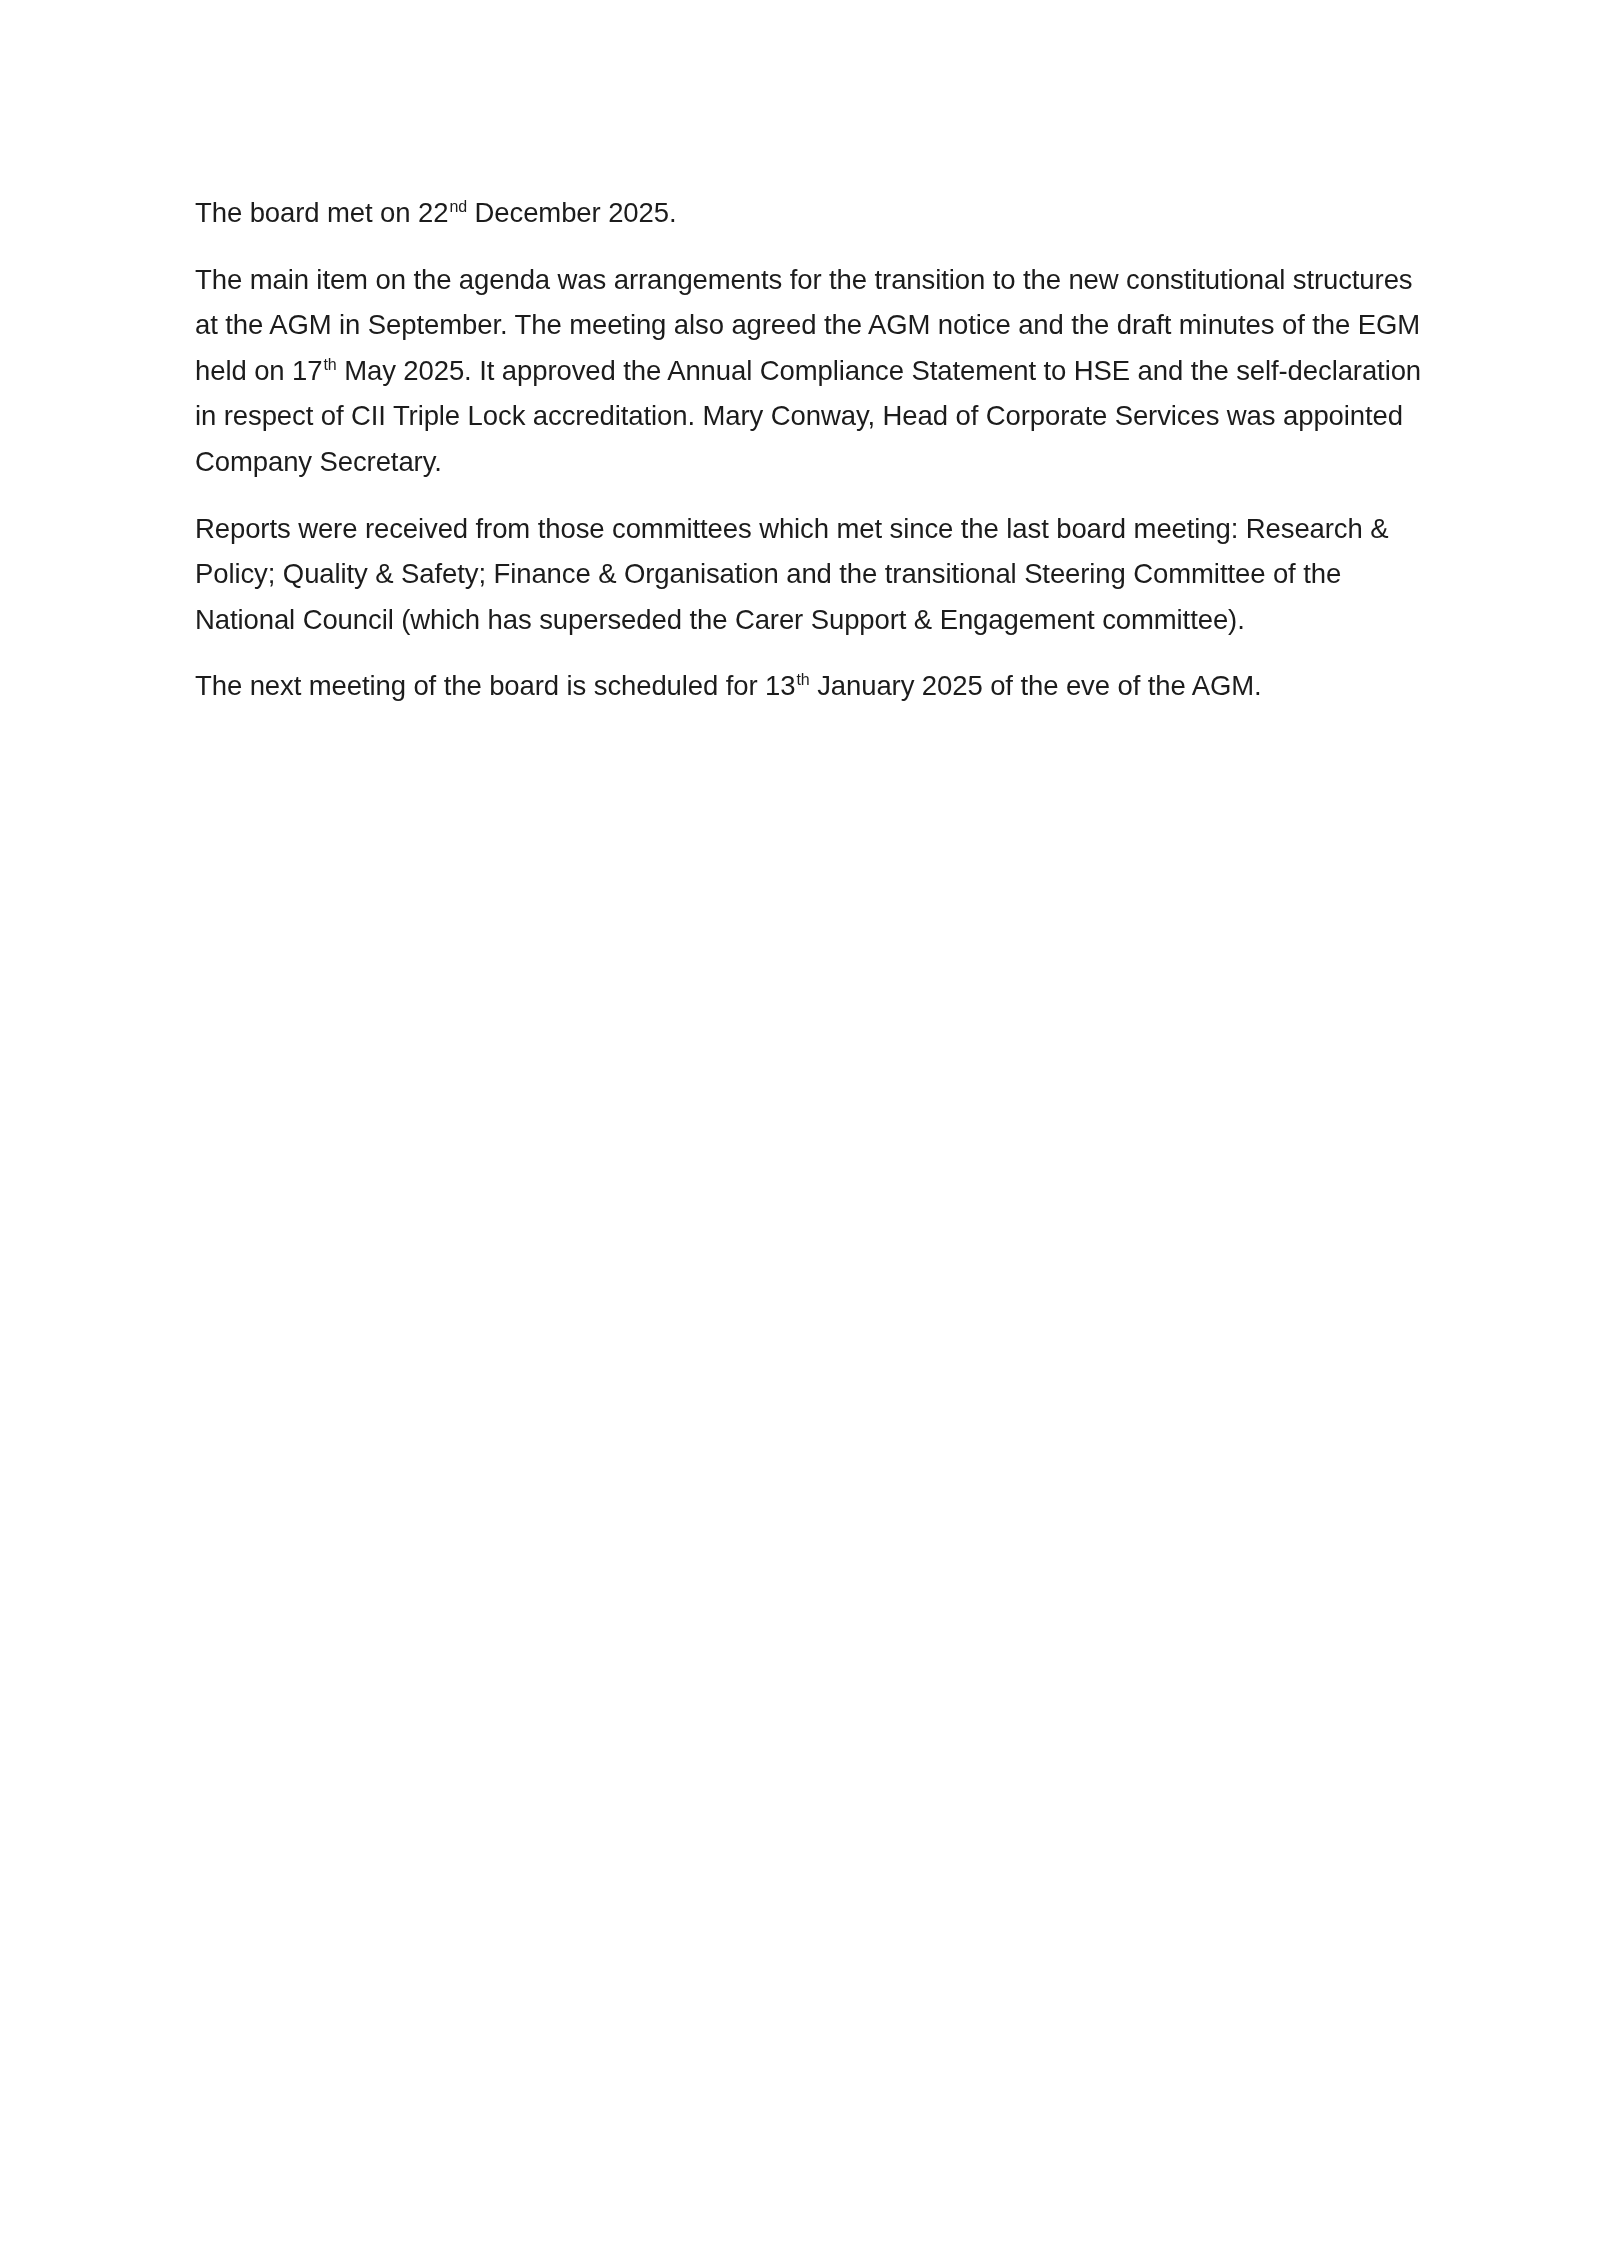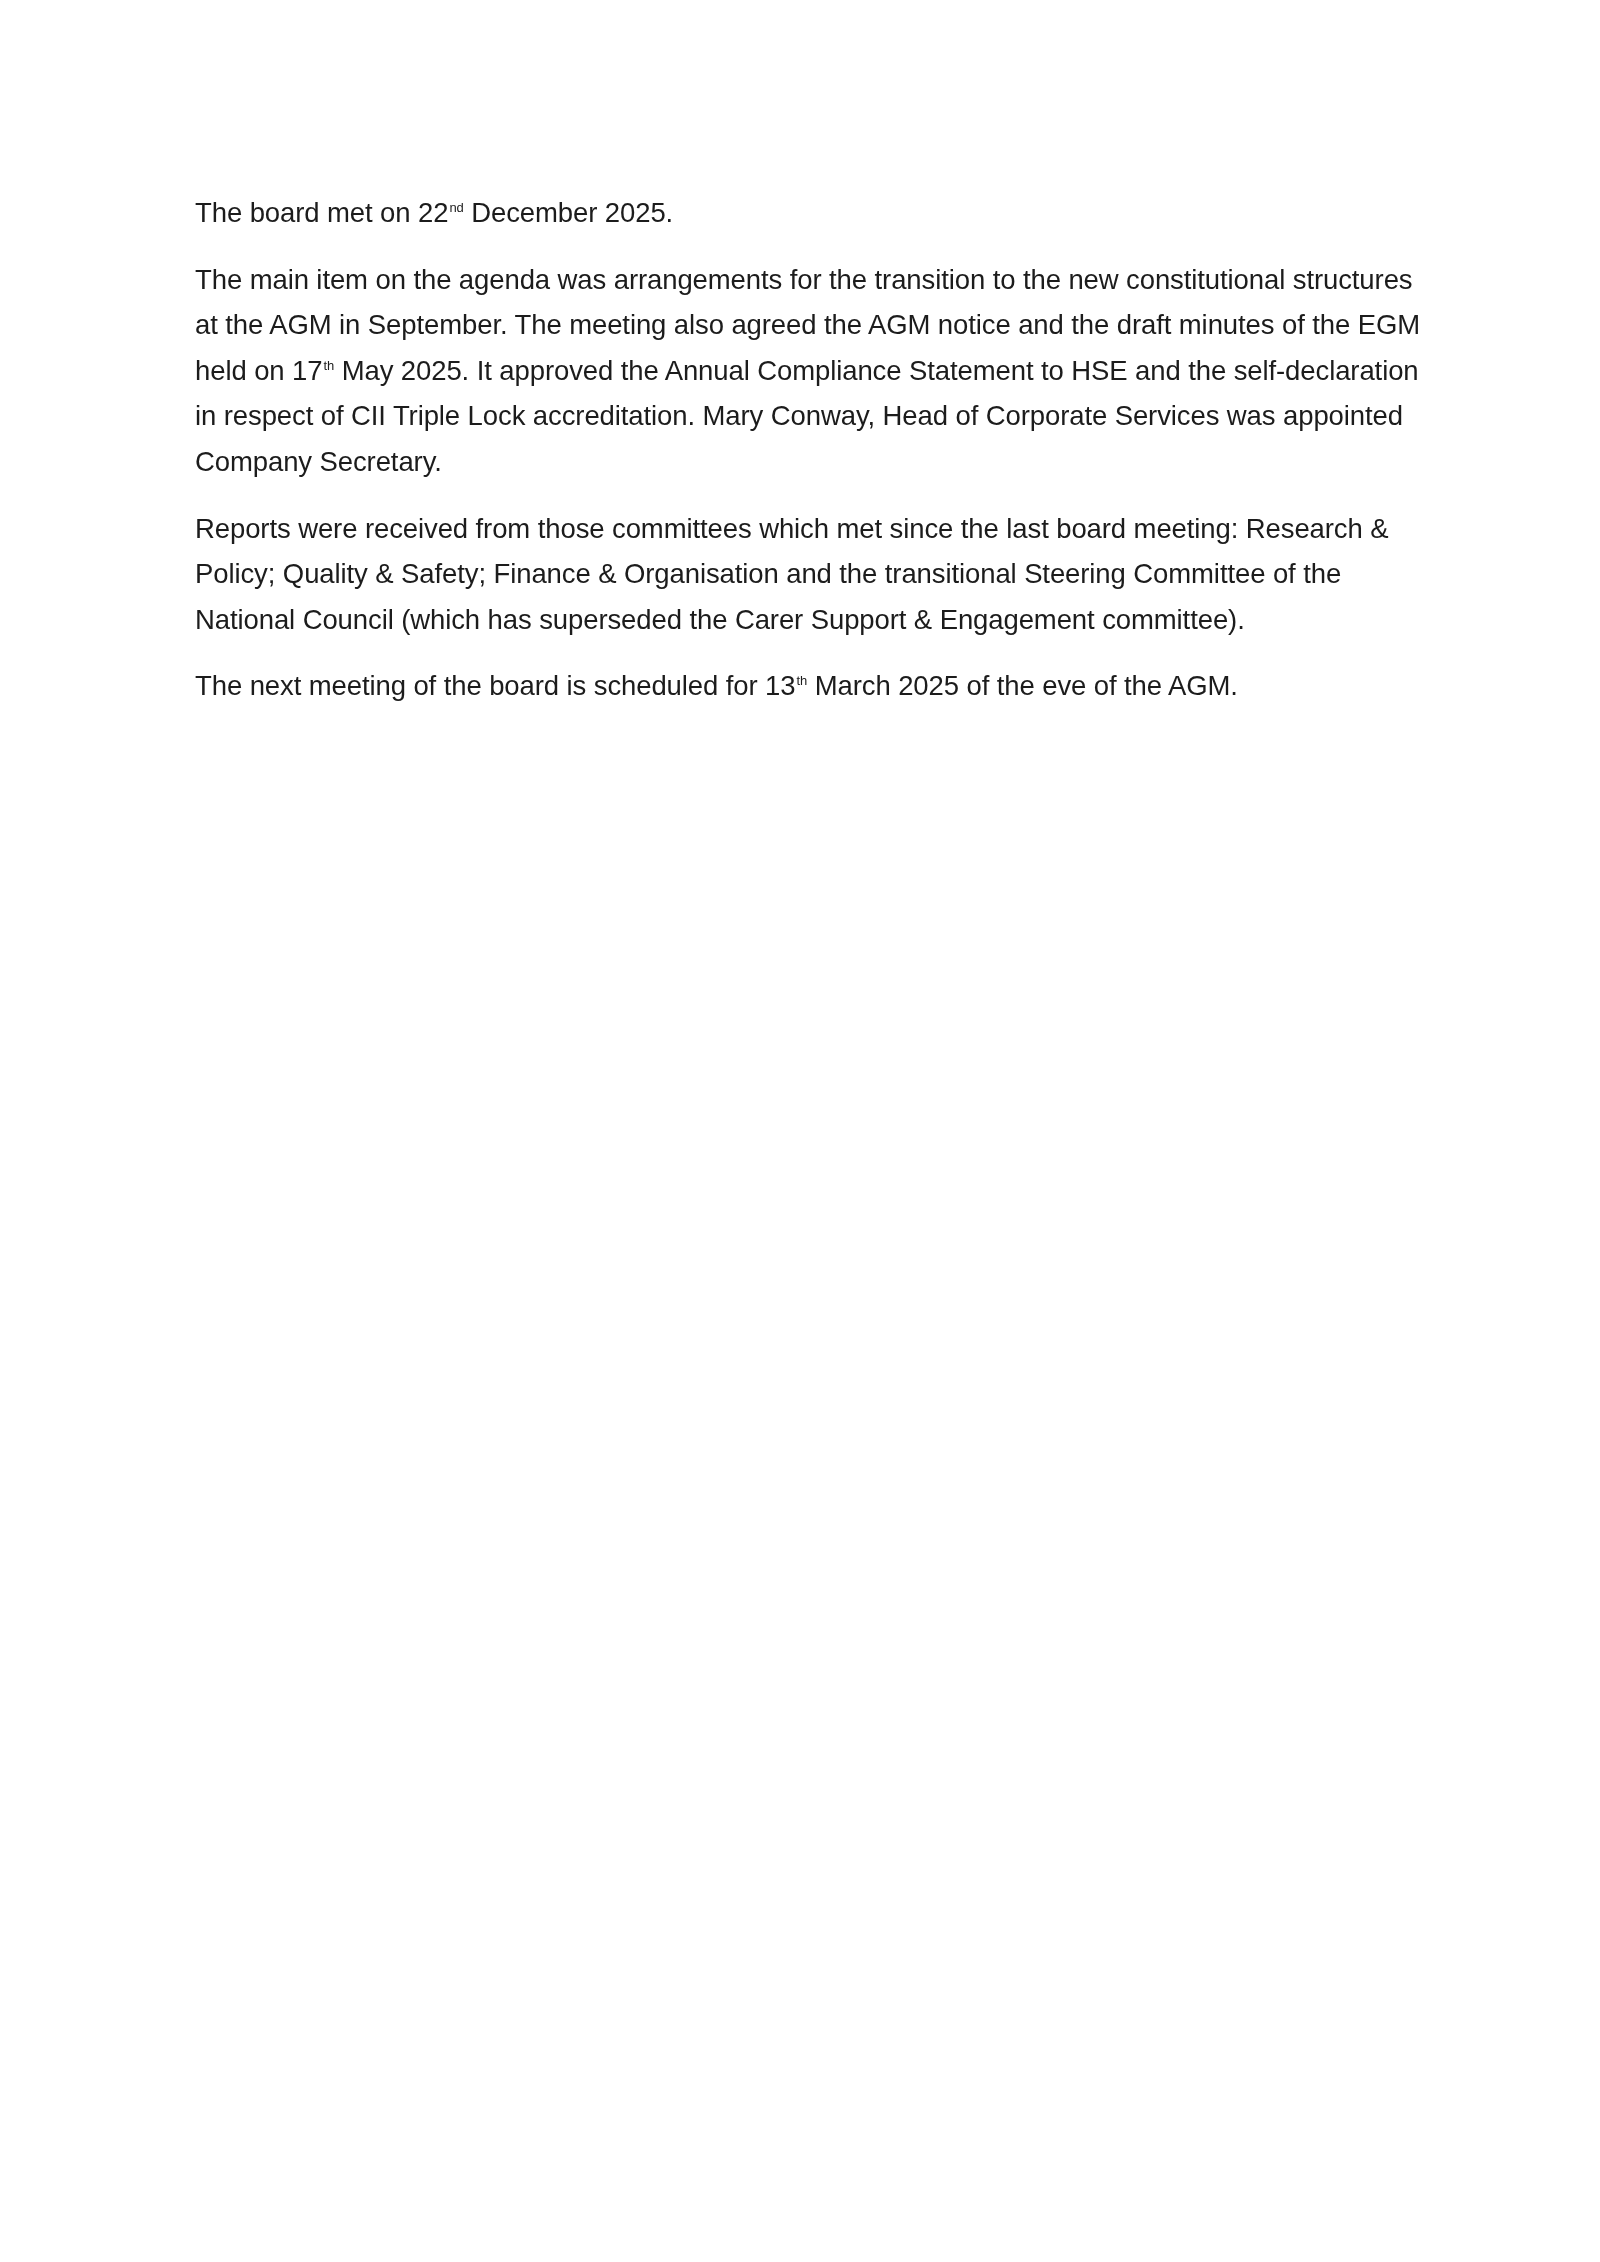--- a/index.html
+++ b/index.html
@@ -30,34 +30,34 @@
       font-size: 27.5px;
       line-height: 45.6px;
       color: #1c1c1c;
       letter-spacing: -0.1px;
     }
     .content p {
       margin: 0 0 21px 0;
       padding: 0;
     }
     sup {
-      font-size: 13px;
+      font-size: 16px;
       line-height: 0;
       vertical-align: 0;
       position: relative;
       top: -10px;
       margin-left: 1px;
     }
   </style>
 </head>
 <body>
 
 <div class="page">
   <div class="content">
     <p><span>The board met on 22</span><sup>nd</sup><span> December 2025.</span></p>
 
     <p><span>The main item on the agenda was arrangements for the transition to the new constitutional structures at the AGM in September. The meeting also agreed the AGM notice and the draft minutes of the EGM held on 17</span><sup>th</sup><span> May 2025. It approved the Annual Compliance Statement to HSE and the self-declaration in respect of CII Triple Lock accreditation. Mary Conway, Head of Corporate Services was appointed Company Secretary.</span></p>
 
     <p><span>Reports were received from those committees which met since the last board meeting: Research &amp; Policy; Quality &amp; Safety; Finance &amp; Organisation and the transitional Steering Committee of the National Council (which has superseded the Carer Support &amp; Engagement committee).</span></p>
 
-    <p><span>The next meeting of the board is scheduled for 13</span><sup>th</sup><span> March 2025 of the eve of the AGM.</span></p>
+    <p><span>The next meeting of the board is scheduled for 13</span><sup>th</sup><span> January 2025 of the eve of the AGM.</span></p>
   </div>
 </div>
 
 </body></html>

